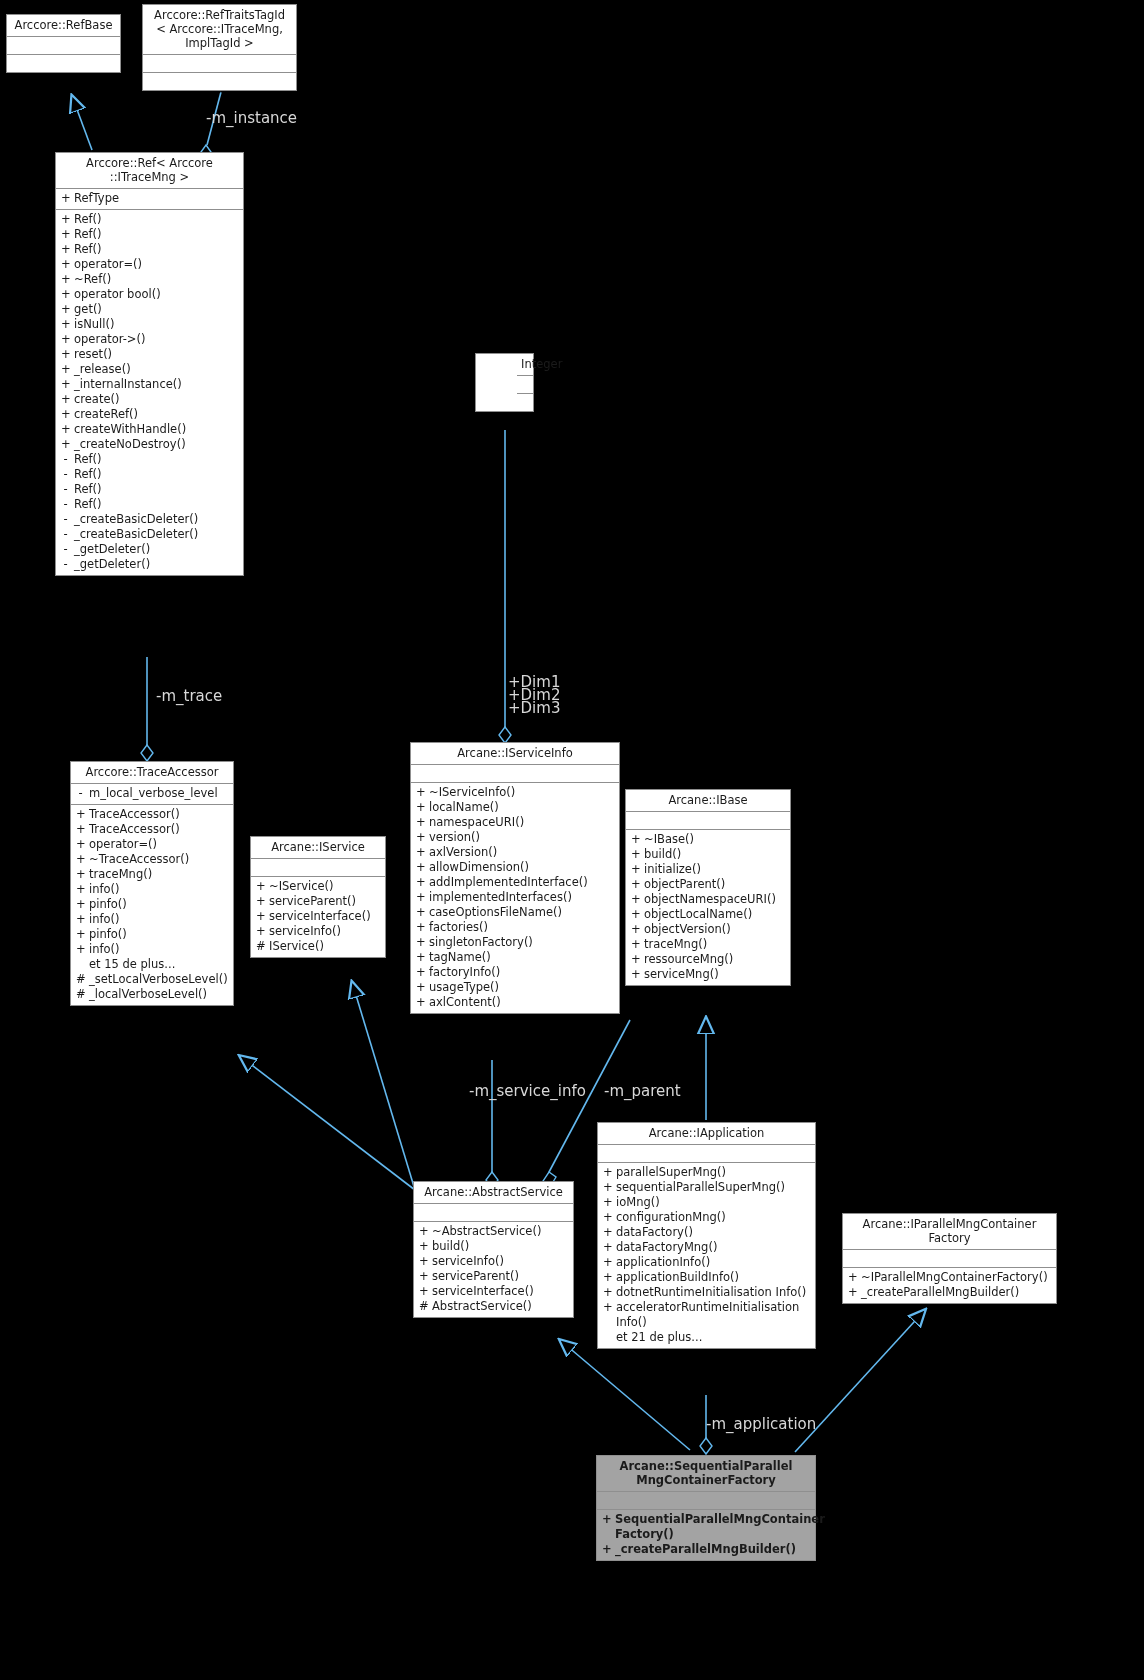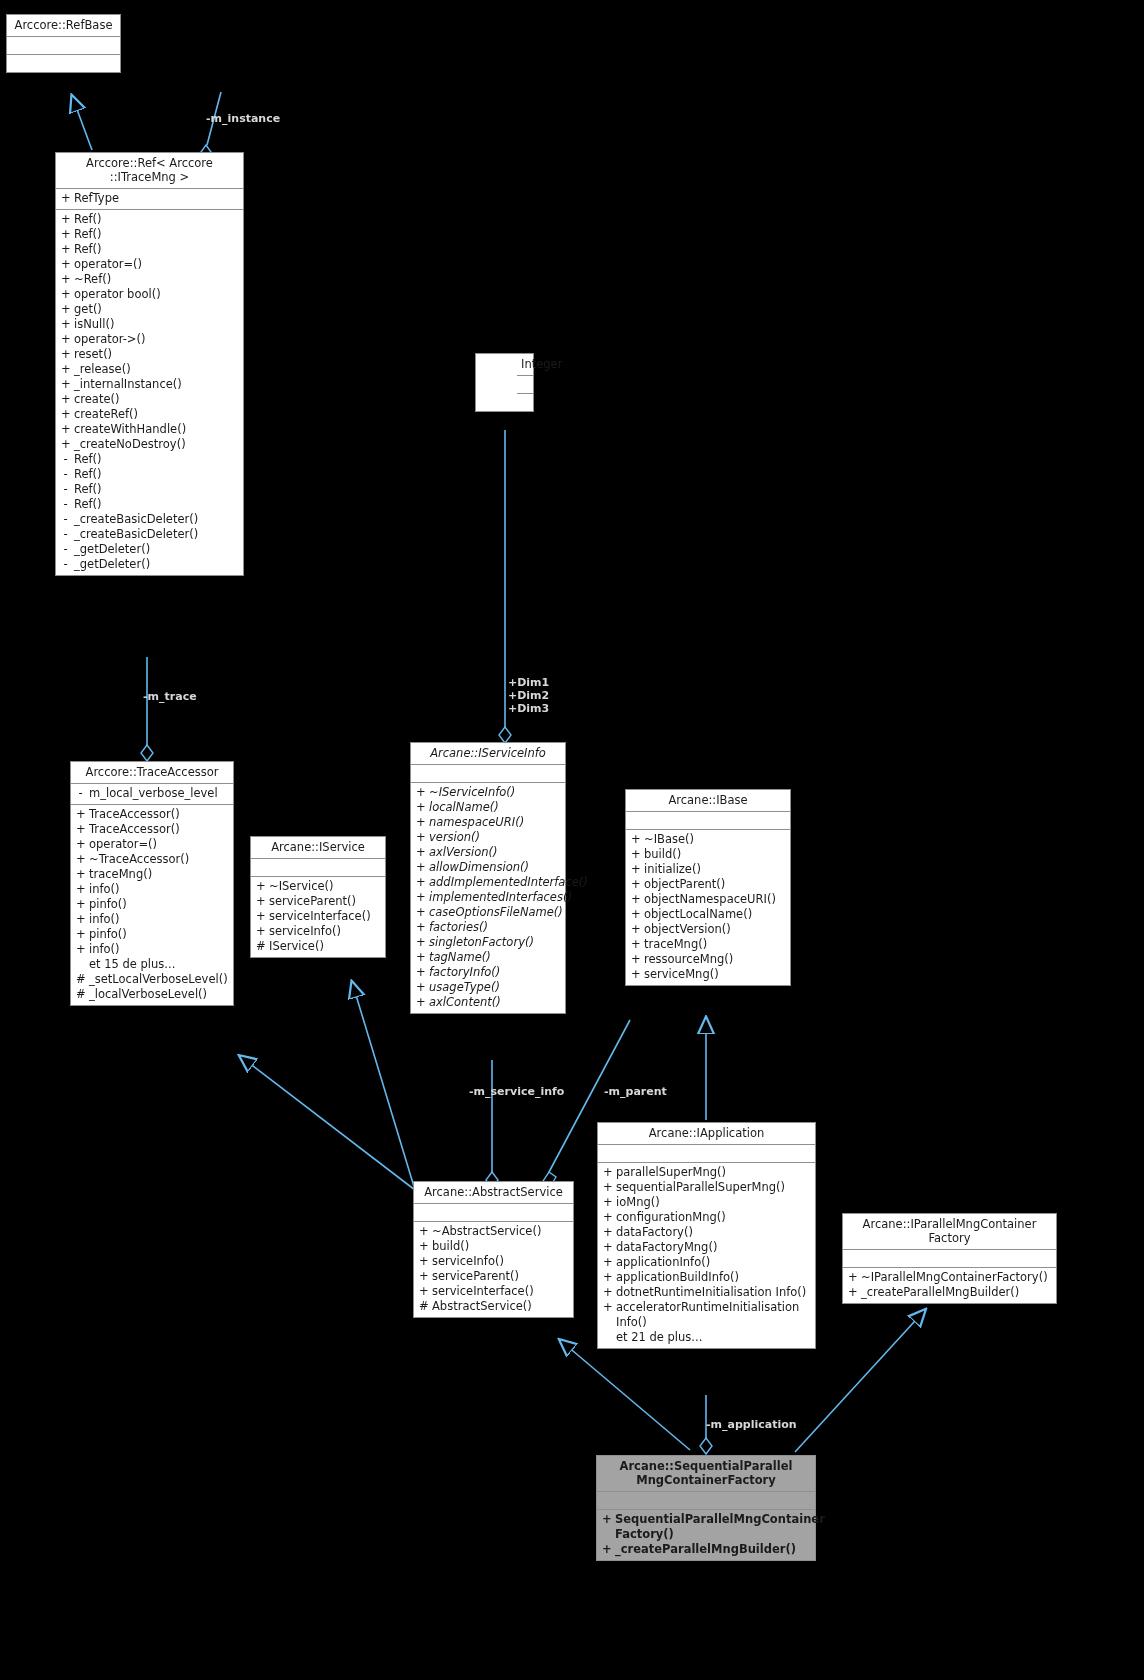--- a/index.html
+++ b/index.html
@@ -66,22 +66,22 @@
     text-align: center;
   }
   .node .row .nm {
     flex: 1 1 auto;
   }
   .node .row.plain .nm {
     margin-left: 13px;
   }
   .edge-label {
     position: absolute;
-    font-size: 11px;
-    font-weight: bold;
+    font-size: 15px;
+    font-weight: normal;
     color: #d8d8d8;
     white-space: pre;
     line-height: 13px;
   }
 </style>
 </head>
 <body>
 
 <div id="canvas">
 
@@ -124,20 +124,27 @@
       <polygon points="706,1438 712,1446 706,1454 700,1446" fill="#000000" stroke="#63b8ee" stroke-width="1.4"></polygon>
     </g>
   </svg>
 
   <div class="node" style="left:6px; top:14px; width:115px;">
     <div class="title">Arccore::RefBase</div>
     <div class="attrs"></div>
     <div class="ops"></div>
   </div>
 
+  <div class="node" style="left:142px; top:4px; width:155px;">
+    <div class="title">Arccore::RefTraitsTagId
+&lt; Arccore::ITraceMng,
+ImplTagId &gt;</div>
+    <div class="attrs"></div>
+    <div class="ops"></div>
+  </div>
 
   <div class="edge-label" style="left:206px; top:112px;">-m_instance</div>
 
   <div class="node" style="left:55px; top:152px; width:189px;">
     <div class="title">Arccore::Ref&lt; Arccore
 ::ITraceMng &gt;</div>
     <div class="attrs">
         <div class="row">
           <span class="vis">+</span>
           <span class="nm">RefType</span>
@@ -236,21 +243,21 @@
           <span class="vis">-</span>
           <span class="nm">_getDeleter()</span>
         </div>
         <div class="row">
           <span class="vis">-</span>
           <span class="nm">_getDeleter()</span>
         </div>
       </div>
   </div>
 
-  <div class="edge-label" style="left:143px; top:690px;">-m_trace</div>
+  <div class="edge-label" style="left:156px; top:690px;">-m_trace</div>
 
   <div class="node" style="left:70px; top:761px; width:164px;">
     <div class="title">Arccore::TraceAccessor</div>
     <div class="attrs">
         <div class="row">
           <span class="vis">-</span>
           <span class="nm">m_local_verbose_level</span>
         </div>
       </div>
     <div class="ops">
@@ -338,21 +345,21 @@
           <span class="vis">+</span>
           <span class="nm">serviceInfo()</span>
         </div>
         <div class="row">
           <span class="vis">#</span>
           <span class="nm">IService()</span>
         </div>
       </div>
   </div>
 
-  <div class="node" style="left:410px; top:742px; width:156px;font-style:italic;">
+  <div class="node" style="left:410px; top:742px; width:210px;">
     <div class="title">Arcane::IServiceInfo</div>
     <div class="attrs"></div>
     <div class="ops">
         <div class="row">
           <span class="vis">+</span>
           <span class="nm">~IServiceInfo()</span>
         </div>
         <div class="row">
           <span class="vis">+</span>
           <span class="nm">localName()</span>

